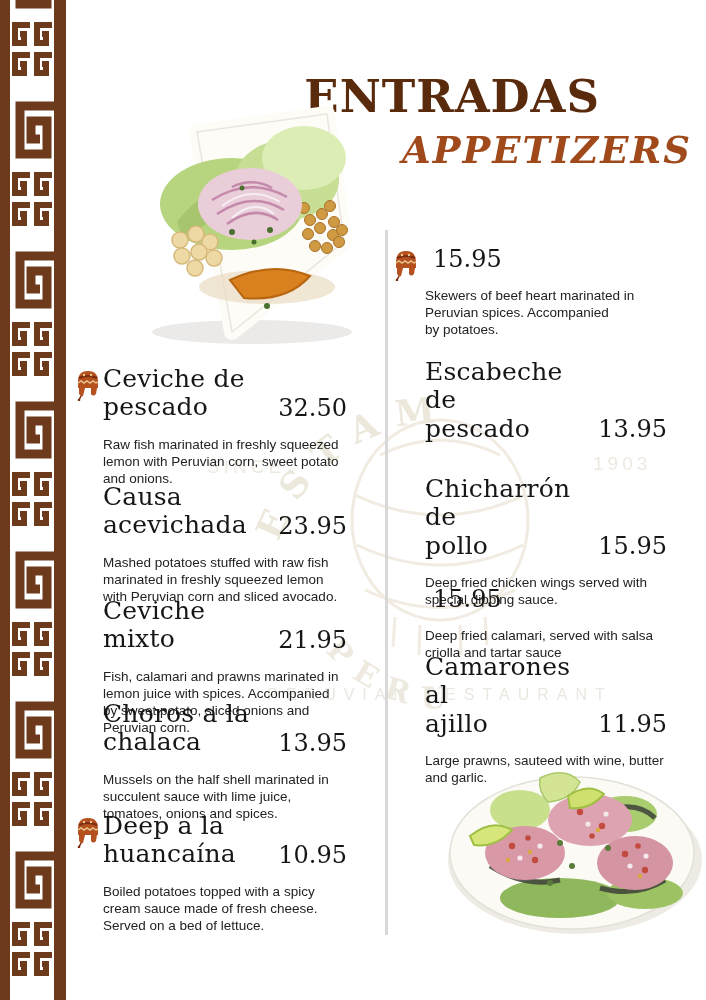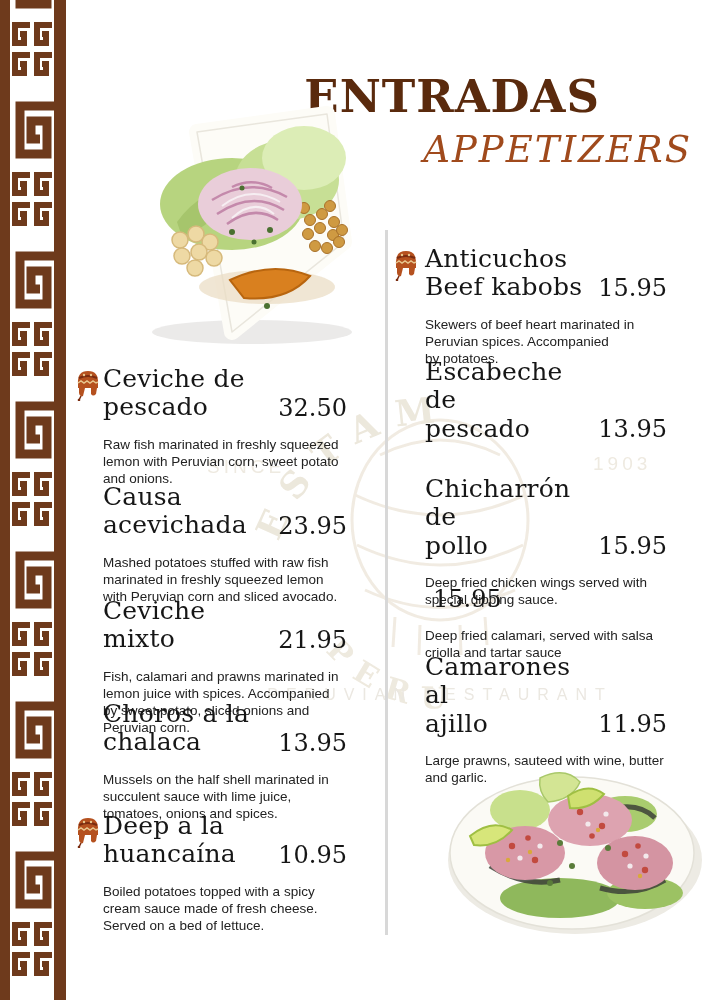--- a/index.html
+++ b/index.html
@@ -4,21 +4,21 @@
 <style>
   html,body{margin:0;padding:0;background:#ffffff;}
   .page{position:relative;width:706px;height:1000px;background:#ffffff;overflow:hidden;
         font-family:"Liberation Sans","DejaVu Sans",sans-serif;}
   
   .border-strip{position:absolute;left:0;top:0;width:66px;height:1000px;}
   
   .title-es{position:absolute;top:70px;right:106px;font-family:"DejaVu Serif","Liberation Serif",serif;
             font-weight:bold;font-size:45px;letter-spacing:1px;color:#5a2a0d;margin-left:47px;}
   .title-en{position:absolute;top:128px;right:14px;font-family:"DejaVu Serif","Liberation Serif",serif;
-            font-style:italic;font-weight:400;font-size:37px;letter-spacing:2px;color:#a04a1c;}
+            font-style:italic;font-weight:700;font-size:37px;letter-spacing:2px;color:#a04a1c;}
   
   .divider{position:absolute;left:385px;top:230px;width:3px;height:705px;background:#d8d8d8;}
   .col{position:absolute;}
   .col-left{left:103px;top:355px;width:244px;height:600px;}
   .col-right{left:425px;top:235px;width:242px;height:620px;}
   .item{position:absolute;left:0;width:100%;}
   .head{display:flex;justify-content:space-between;align-items:flex-end;}
   .name{font-family:"DejaVu Serif","Liberation Serif",serif;font-size:25px;line-height:1.13;
         color:#161616;white-space:pre-line;letter-spacing:.2px;}
   .price{font-family:"DejaVu Serif","Liberation Serif",serif;font-size:24px;color:#161616;
@@ -290,22 +290,20 @@
           <path d="M3,16 L6,14 L9,16 L12,14 L15,16 L18,14 L21,16 L23,15" stroke="#e8c78f" stroke-width="1.5" fill="none"></path>
           <circle cx="9" cy="8" r="1.2" fill="#e8c78f"></circle>
             <circle cx="16" cy="8" r="1.2" fill="#e8c78f"></circle>
           <path d="M4,21 L10,21 L8,29 Q5,30 4,26 Z" fill="#b5511f"></path>
           <path d="M16,21 L22,21 L21,27 Q18,30 16,27 Z" fill="#b5511f"></path>
           <path d="M6,29 L4,33" stroke="#7a2c10" stroke-width="1.5"></path>
           <circle cx="4" cy="33" r="1.3" fill="#7a2c10"></circle>
         </svg>
       </span>
       <div class="head">
-        <div class="name">Anticuchos
-Beef kabobs</div>
         <div class="price">15.95</div>
       </div>
       <div class="desc">Skewers of beef heart marinated in
 Peruvian spices. Accompanied
 by potatoes.</div>
     </div>
 
     <div class="item" style="top:123px">
       <div class="head">
         <div class="name">Escabeche de

